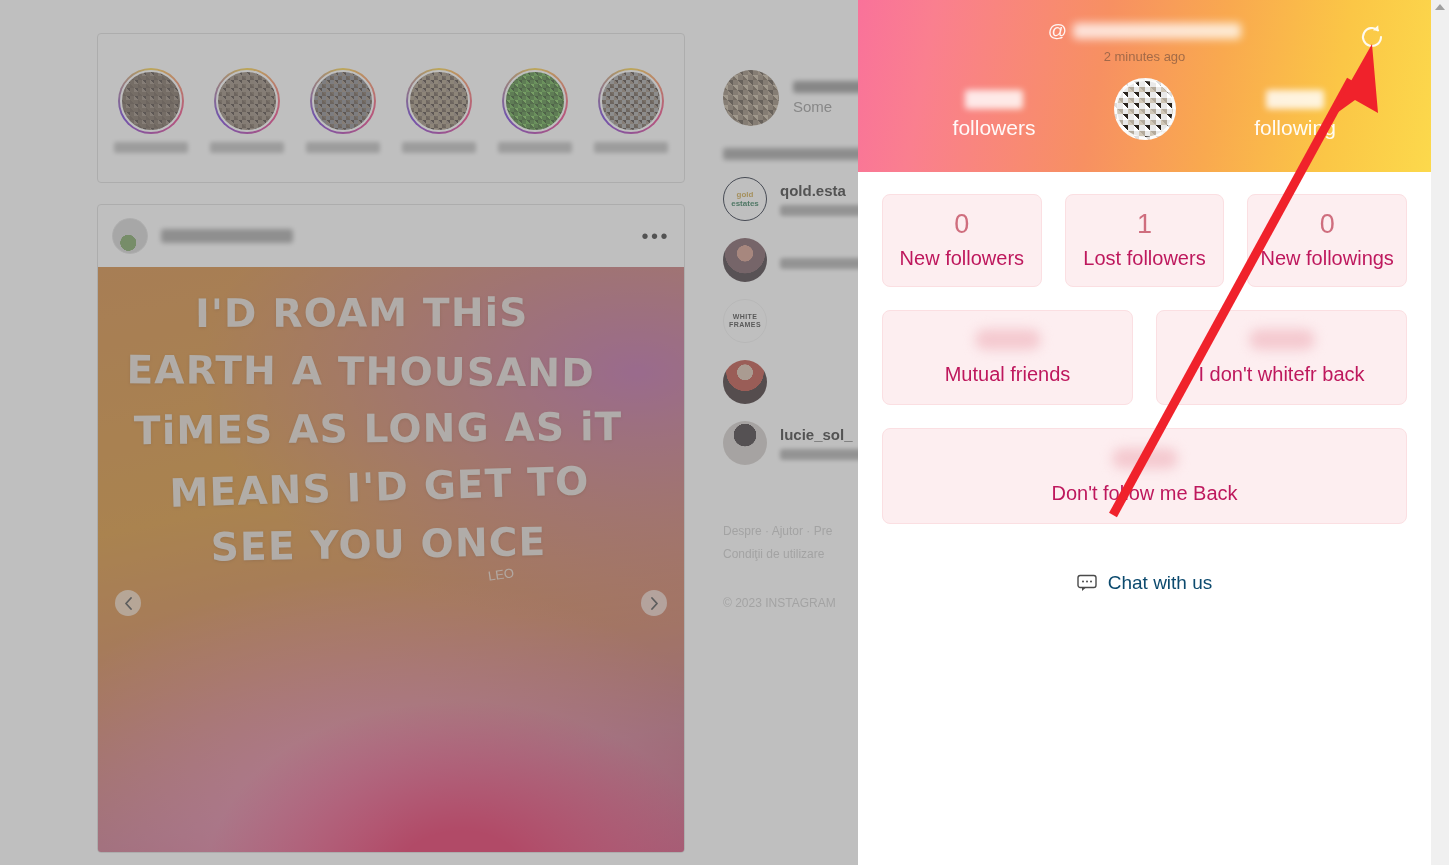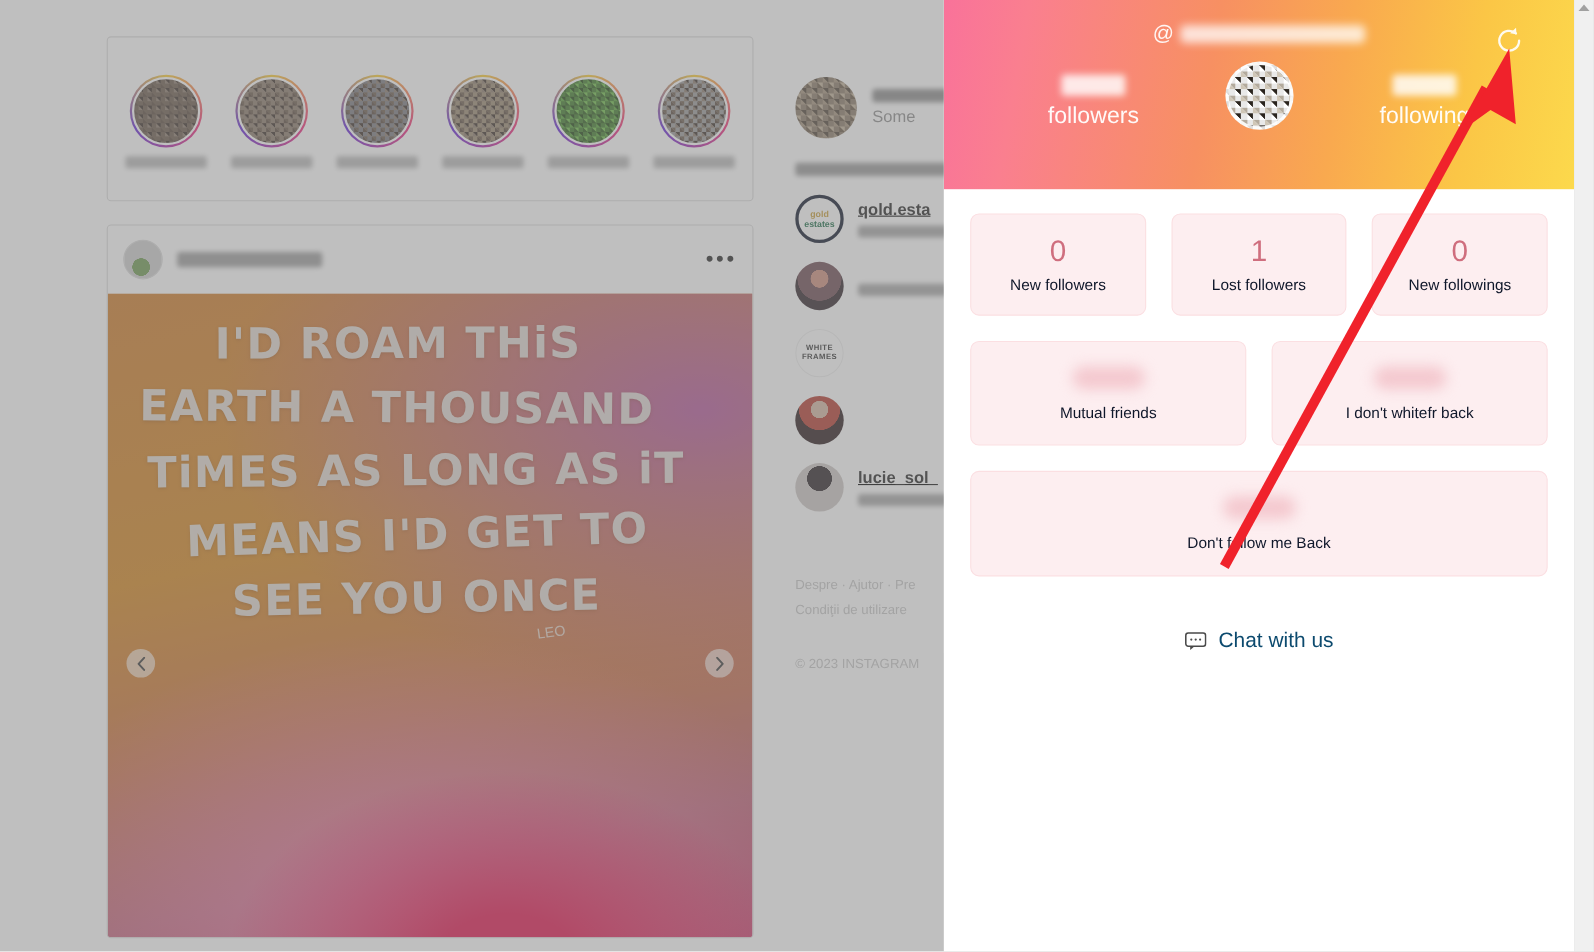--- a/index.html
+++ b/index.html
@@ -124,27 +124,27 @@
   .me-texts { display: flex; flex-direction: column; gap: 5px; }
   .me-name { width: 96px; height: 12px; background: #8d8d8d; border-radius: 3px; filter: blur(2.4px); }
   .me-sub { font-size: 15px; color: #8e8e8e; }
 
   .sugg-head { margin-top: 22px; display:flex; justify-content: space-between; }
   .sugg-title { width: 168px; height: 12px; background: #9a9a9a; border-radius: 3px; filter: blur(2.4px); }
   .sugg-all { width: 54px; height: 12px; background: #9a9a9a; border-radius: 3px; filter: blur(2.4px); }
 
   .sugg-row { display: flex; align-items: center; gap: 13px; margin-top: 17px; height: 44px; }
   .sugg-av { width: 44px; height: 44px; border-radius: 50%; overflow:hidden; display:flex; align-items:center; justify-content:center; text-align:center; flex: 0 0 44px; }
-  .sugg-av.brand1 { background:#fff; border:3px solid #0f172a; font-size:8px; font-weight:700; line-height:1.15; color:#1f6f4a; }
+  .sugg-av.brand1 { background:#fff; border:1px solid #0f172a; font-size:8px; font-weight:700; line-height:1.15; color:#1f6f4a; }
   .sugg-av.brand1 em { color:#caa13c; font-style: normal; display:block; }
   .sugg-av.brand2 { background:#fff; border:1px solid #efefef; font-size:7px; font-weight:700; line-height:1.2; color:#333; letter-spacing:.4px; }
   .sugg-av.photo1 { background: radial-gradient(circle at 50% 35%, #cf8f7d 0 22%, #6d4a52 23% 55%, #31242a 56% 100%); }
   .sugg-av.photo2 { background: radial-gradient(circle at 50% 28%, #d4b6a2 0 20%, #b43b2e 21% 48%, #2a1a1c 49% 100%); }
   .sugg-av.photo3 { background: radial-gradient(circle at 50% 32%, #2a2226 0 30%, #cdc7c4 31% 100%); }
-  .sugg-names { display: flex; flex-direction: column; gap: 6px; text-decoration: underline; }
+  .sugg-names { display: flex; flex-direction: column; gap: 6px; }
   .sugg-user { font-size: 15px; font-weight: 600; color: #262626; white-space: nowrap; }
   .sugg-meta { width: 150px; height: 11px; background: #a7a7a7; border-radius: 3px; filter: blur(2.2px); }
 
   .ig-footer { position: absolute; top: 520px; left: 723px; width: 330px; font-size: 12px; color: #c7c7c7; line-height: 1.9; }
   .ig-copy { margin-top: 26px; }
 
   
   #veil { position: absolute; inset: 0; background: #808080; opacity: .5; pointer-events: none; }
 
   
@@ -191,21 +191,21 @@
   .card {
     background: #fdeef0;
     border: 1px solid #fbdfe2;
     border-radius: 8px;
     text-align: center;
     display: flex; flex-direction: column; align-items: center; justify-content: center;
     cursor: pointer;
   }
   .card.small { flex: 1; height: 93px; gap: 9px; }
   .card .big-num { font-size: 27px; color: #cf6e7e; line-height: 1; }
-  .card .cap { font-size: 14px; color: #0f172a; }
+  .card .cap { font-size: 20px; color: #be185d; }
   .card .blur-num { width: 66px; height: 21px; border-radius: 12px; background: #f4c9cf; filter: blur(6px); }
 
   .stat-grid2 { display: flex; gap: 23px; margin-top: 23px; }
   .card.medium { flex: 1; height: 95px; gap: 13px; }
 
   .stat-grid1 { margin-top: 23px; }
   .card.wide { width: 100%; height: 96px; gap: 13px; }
 
   .chat-row {
     display: flex; align-items: center; justify-content: center; gap: 11px;
@@ -365,20 +365,21 @@
 
   <div id="veil"></div>
 
   <div id="panel">
 
     <div class="panel-head">
       <div class="handle-row">
         <span class="at-sign">@</span>
         <span class="handle-blur"></span>
       </div>
+      <div class="updated">2 minutes ago</div>
 
       <div class="head-stats">
         <div class="hstat">
           <span class="num"></span>
           <span class="lbl">followers</span>
         </div>
         <div class="hstat center">
           <div class="avatar"></div>
         </div>
         <div class="hstat">

